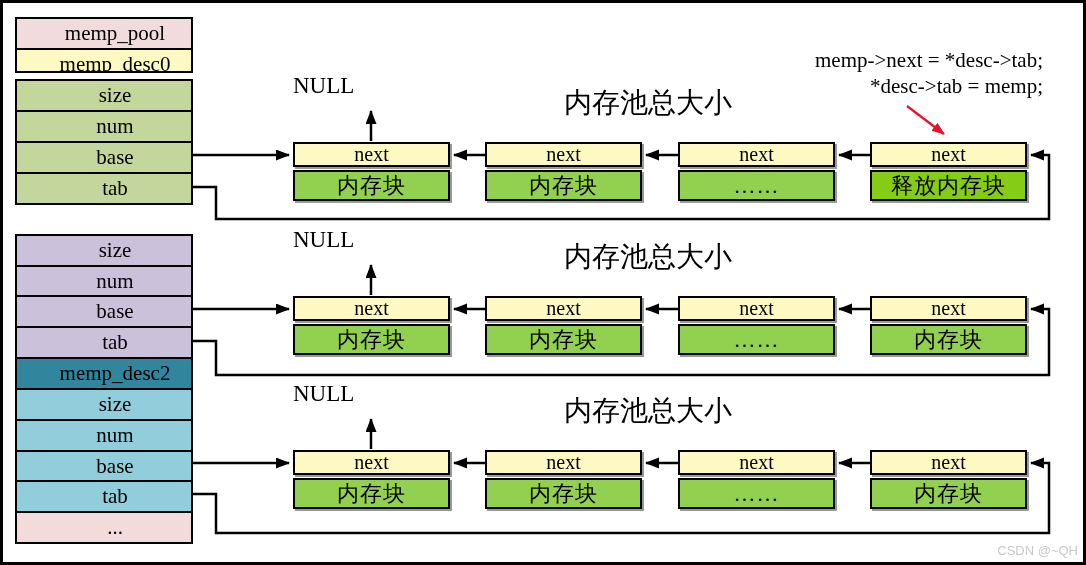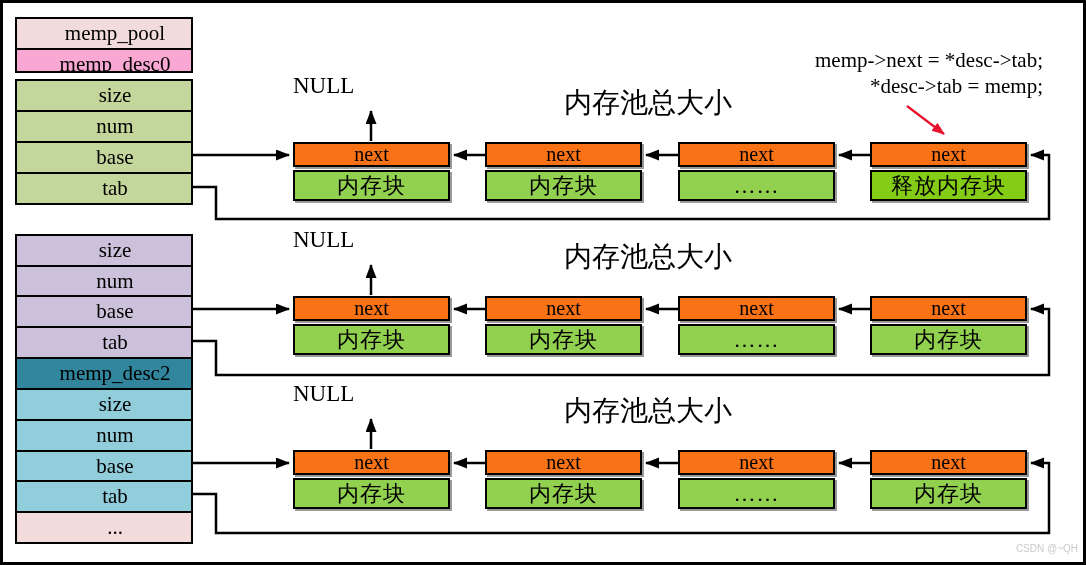--- a/index.html
+++ b/index.html
@@ -7,21 +7,21 @@
   #canvas{
     position:relative;width:1086px;height:565px;background:#fff;
     border:3px solid #000;overflow:hidden;
     font-family:"Liberation Serif","DejaVu Serif",serif;color:#000;
   }
   .cell{
     position:absolute;left:12px;width:178px;border:2px solid #000;
     text-align:center;font-size:21px;line-height:29px;overflow:hidden;padding-left:22px;
   }
   .next-box{
-    position:absolute;width:157px;height:25px;background:#f97316;
+    position:absolute;width:157px;height:25px;background:#fef9c3;
     border:2px solid #000;text-align:center;font-size:20px;line-height:21px;
     box-shadow:2px 2px 0 #9a9a9a;
   }
   .mem-block{
     position:absolute;width:157px;height:31px;border:2px solid #000;
     text-align:center;font-size:22px;line-height:27px;
     box-shadow:2px 2px 0 #9a9a9a;letter-spacing:1px;
   }
   .null-label{
     position:absolute;left:290px;width:157px;text-align:left;
@@ -30,31 +30,31 @@
   .pool-title{
     position:absolute;left:540px;width:210px;text-align:center;
     font-size:28px;
   }
   .annotation{
     position:absolute;left:710px;top:44px;width:330px;text-align:right;
     font-size:21px;line-height:26px;
   }
   #wires{position:absolute;left:0;top:0;width:1086px;height:565px;}
   .watermark{
-    position:absolute;right:5px;top:540px;font-size:10px;color:#c9c9c9;
+    position:absolute;right:5px;top:540px;font-size:13px;color:#c9c9c9;
     font-family:"Liberation Sans","DejaVu Sans",sans-serif;
   }
 </style>
 </head>
 <body>
 
 <div id="canvas">
 
   <div class="cell" style="top: 14px; height: 33px; background-color: rgb(242, 220, 219);">memp_pool</div>
-  <div class="cell" style="top: 45px; height: 25px; background-color: #f9a8d4;">memp_desc0</div>
+  <div class="cell" style="top: 45px; height: 25px; background-color: #fef9c3;">memp_desc0</div>
   <div class="cell" style="top: 76px; height: 33px; background-color: rgb(195, 214, 155);">size</div>
   <div class="cell" style="top: 107px; height: 33px; background-color: rgb(195, 214, 155);">num</div>
   <div class="cell" style="top: 138px; height: 33px; background-color: rgb(195, 214, 155);">base</div>
   <div class="cell" style="top: 169px; height: 33px; background-color: rgb(195, 214, 155);">tab</div>
   <div class="cell" style="top: 231px; height: 33px; background-color: rgb(204, 193, 218);">size</div>
   <div class="cell" style="top: 262px; height: 32px; background-color: rgb(204, 193, 218);">num</div>
   <div class="cell" style="top: 292px; height: 33px; background-color: rgb(204, 193, 218);">base</div>
   <div class="cell" style="top: 323px; height: 33px; background-color: rgb(204, 193, 218);">tab</div>
   <div class="cell" style="top: 354px; height: 33px; background-color: rgb(49, 133, 156);">memp_desc2</div>
   <div class="cell" style="top: 385px; height: 33px; background-color: rgb(146, 205, 220);">size</div>

